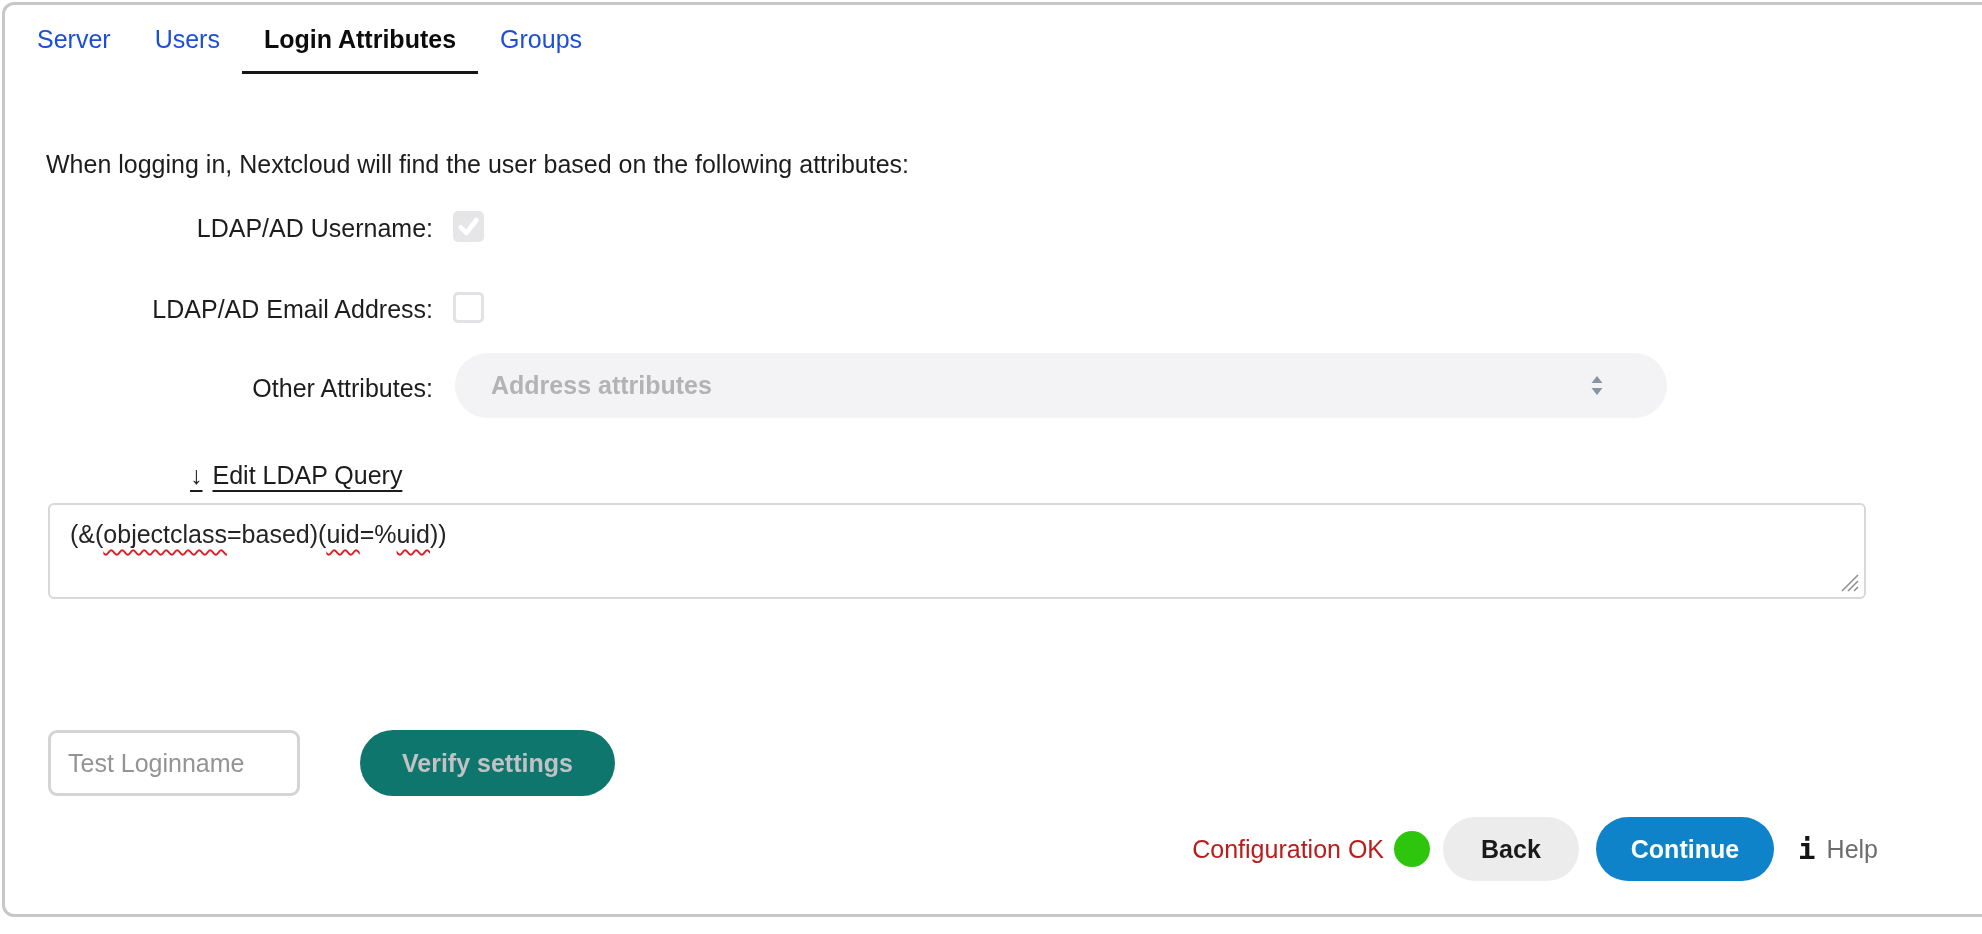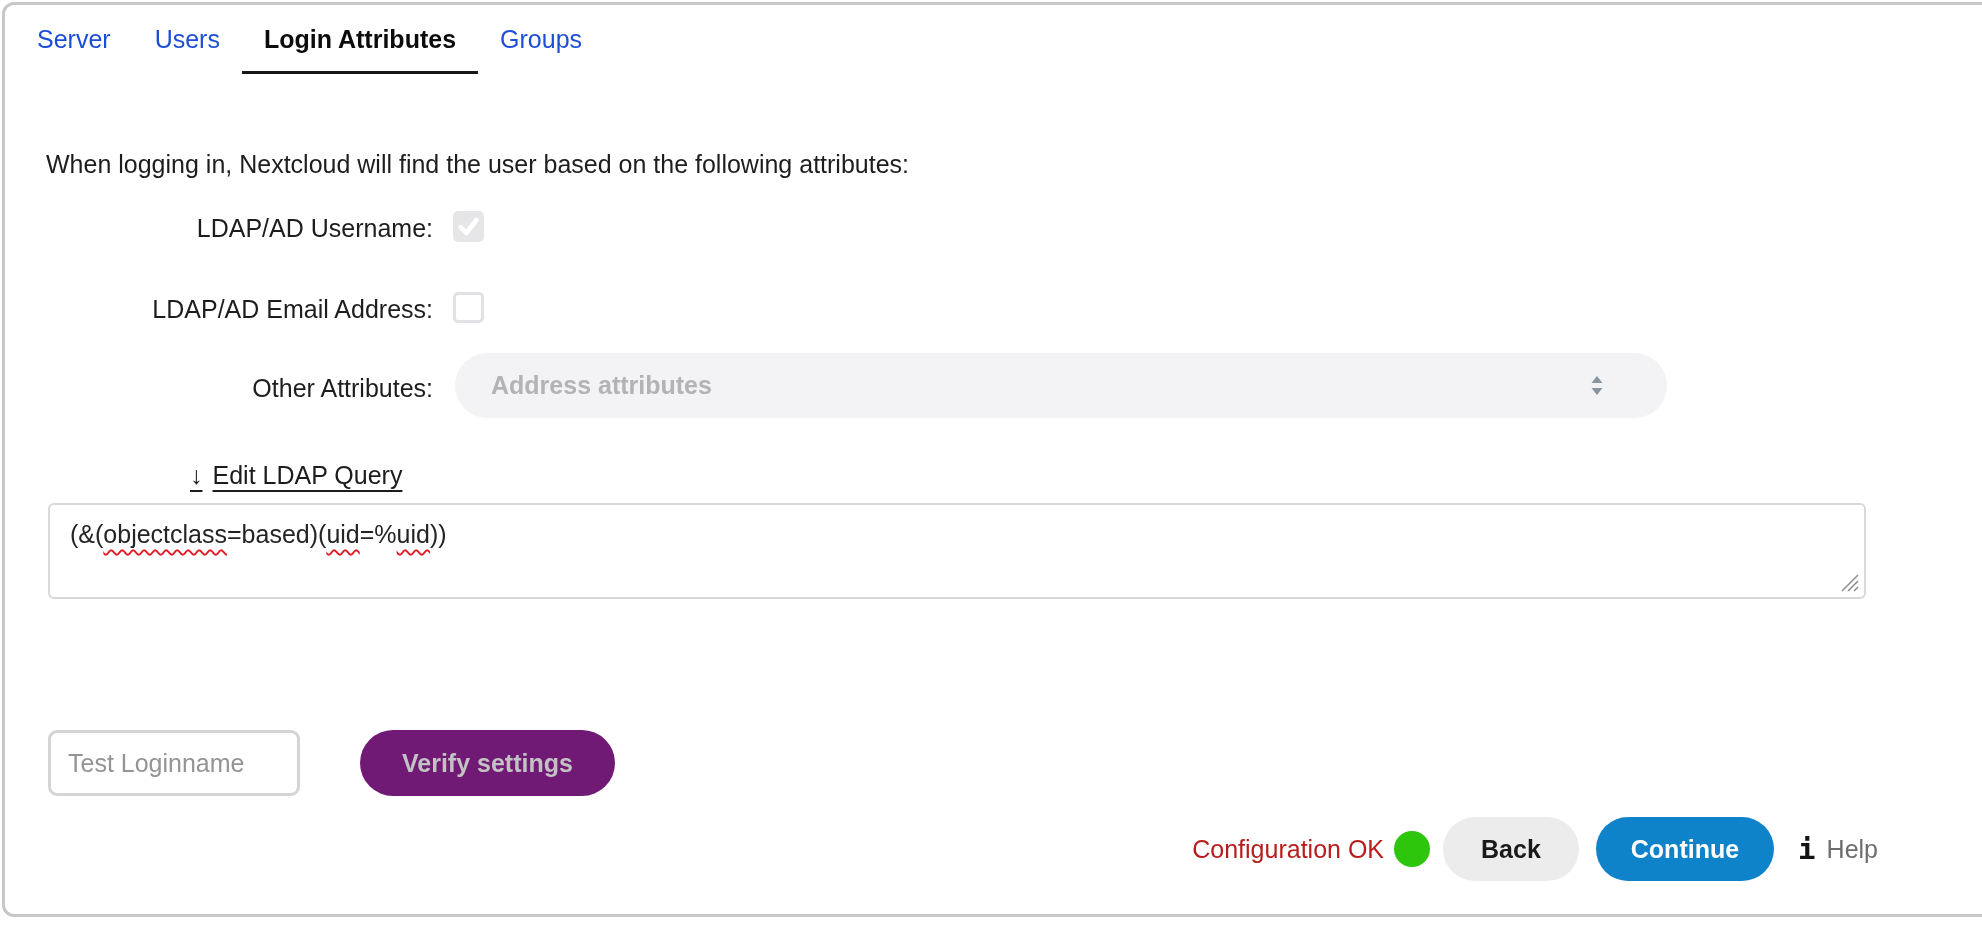--- a/index.html
+++ b/index.html
@@ -48,21 +48,21 @@
                 text-decoration-color:#e01b24; text-decoration-thickness:2px;
                 text-underline-offset:6px; }
   .resize-grip { position:absolute; right:4px; bottom:4px; width:22px; height:22px; cursor:nwse-resize; }
 
   
   .test-input { position:absolute; left:48px; top:730px; width:252px; height:66px;
                 border:3px solid #d4d4d4; border-radius:9px; font-size:25px; padding:0 17px;
                 color:#c2410c; font-family:"Liberation Sans", sans-serif; outline:none; }
   .test-input::placeholder { color:#949494; opacity:1; }
   .verify-btn { position:absolute; left:360px; top:730px; height:66px; padding:0 42px;
-                border:none; border-radius:33px; background:#701a75; font-size:25px;
+                border:none; border-radius:33px; background:#0f766e; font-size:25px;
                 font-weight:bold; color:#c2c2c4; font-family:"Liberation Sans", sans-serif; }
 
   
   .footer { position:absolute; right:104px; top:815px; height:68px; display:flex; align-items:center; }
   .status-text { font-size:25px; color:#b91c1c; margin-right:10px;text-align:center; }
   .status-dot { width:36px; height:36px; border-radius:50%; background:#2ec50d; margin-right:13px; }
   .back-btn { height:64px; padding:12px 38px; border:none; border-radius:32px; background:#ececec;
               font-size:25px; font-weight:bold; color:#1a1a1a; margin-right:17px;
               font-family:"Liberation Sans", sans-serif; cursor:pointer; }
   .continue-btn { height:64px; padding:0 35px; border:none; border-radius:32px; background:#0e83c9;

